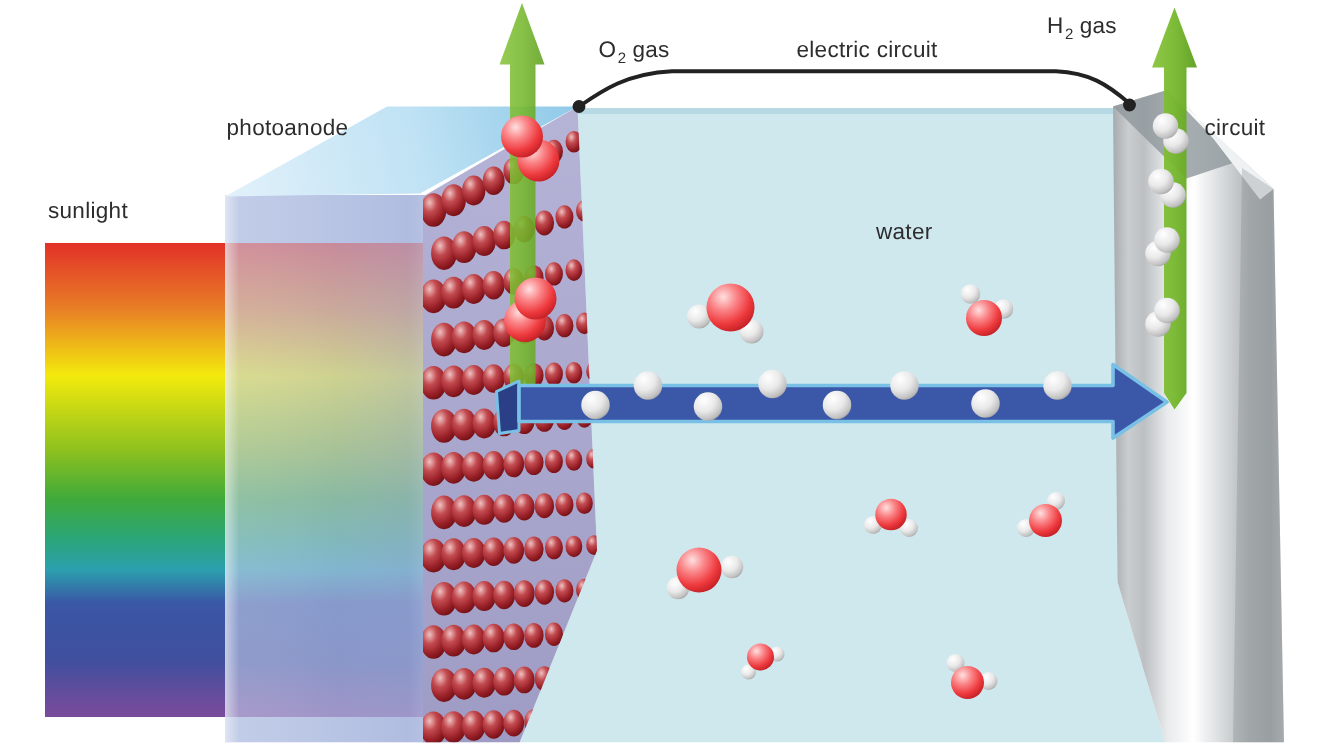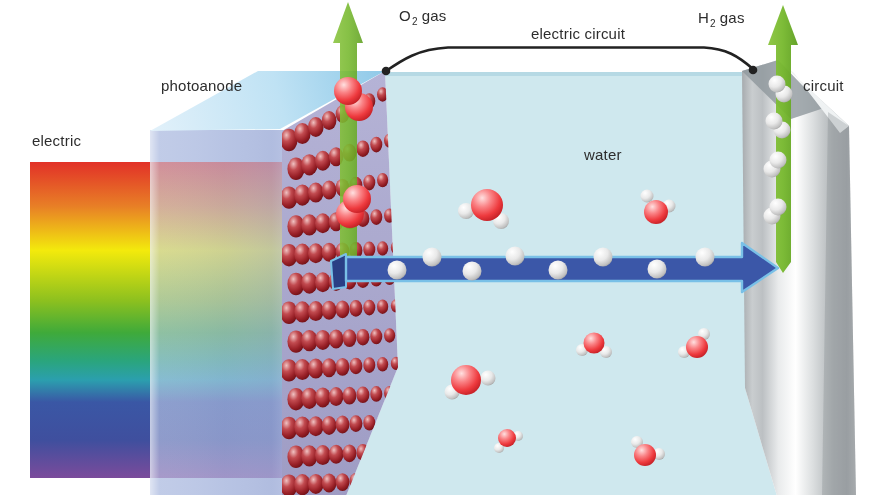--- a/index.html
+++ b/index.html
@@ -307,25 +307,25 @@
         <circle cx="518" cy="436" r="5" fill="url(#rgGray)"></circle>
         <circle cx="507" cy="438" r="9" fill="url(#rgRed)"></circle>
       </g>
       <g>
         <circle cx="637" cy="442" r="6" fill="url(#rgGray)"></circle>
         <circle cx="659" cy="454" r="6" fill="url(#rgGray)"></circle>
         <circle cx="645" cy="455" r="11" fill="url(#rgRed)"></circle>
       </g>
     </svg>
 
-  <div class="lbl" style="left:32px;top:133px">electric</div>
-  <div class="lbl" style="left:161px;top:78px">photoanode</div>
+  <div class="lbl" style="left:32px;top:133px">sunlight</div>
+  <div class="lbl" style="left:151px;top:78px">photoanode</div>
   <div class="lbl" style="left:584px;top:147px">water</div>
   <div class="lbl" style="left:803px;top:78px">circuit</div>
   <div class="lbl" style="left:531px;top:26px">electric circuit</div>
 
-  <div class="lbl" style="left:399px;top:8px">
+  <div class="lbl" style="left:399px;top:26px">
     <span>O</span><span class="sub">2</span><span class="word">gas</span>
   </div>
   <div class="lbl" style="left:698px;top:10px">
     <span>H</span><span class="sub">2</span><span class="word">gas</span>
   </div>
 </div>
 
 </body></html>

